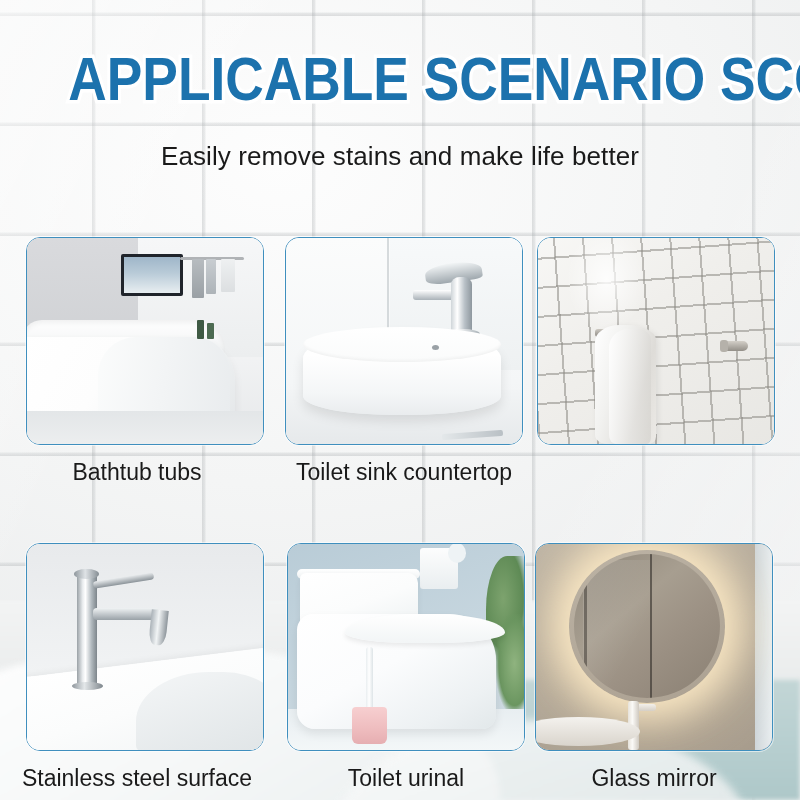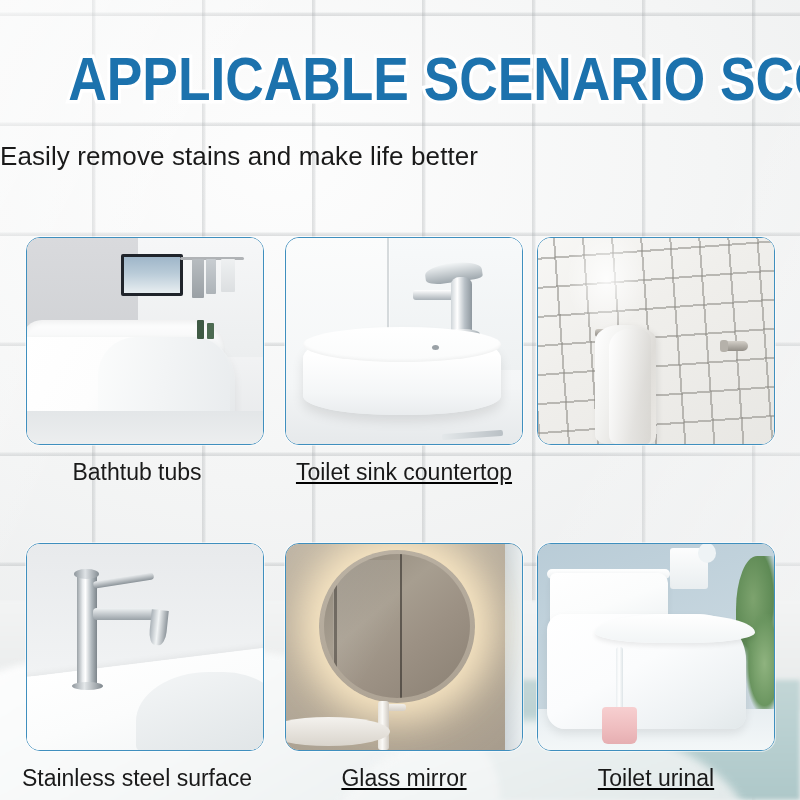--- a/index.html
+++ b/index.html
@@ -100,36 +100,37 @@
     -webkit-text-stroke:7px #ffffff;
     paint-order:stroke fill;
     text-shadow:
       0 0 2px #ffffff,
       0 0 4px #ffffff,
       0 0 6px rgba(255,255,255,0.9);
   }
 
   .subhead {
     position:absolute; top:141px; left:0; width:800px;
+    text-align:center;
     font-size:26px;
     color:#1a1a1a;
     letter-spacing:0.1px;
   }
 
   
   .grid {
     position:absolute;
     top:225px; left:26px;
     width:750px;
   }
   .row { display:flex; }
   .row + .row { margin-top:45px;align-items:flex-end; }
 
   .cell { width:250px;margin-top:12px; }
-  .cell + .cell { margin-left:0;text-decoration:underline; }
+  .cell + .cell { margin-left:0; }
 
   .frame {
     position:relative;
     width:238px; height:208px;
     border:1.6px solid #3f8fbe;
     border-radius:14px;
     overflow:hidden;
     background:#f0f0f0;
     box-shadow:0 0 0 1px rgba(255,255,255,0.55);
   }
@@ -459,54 +460,54 @@
             <div class="cap"></div>
             <div class="lever"></div>
             <div class="spout"></div>
             <div class="spout-tip"></div>
             <div class="ring"></div>
           </div>
         </div>
         <div class="caption">Stainless steel surface</div>
       </div>
 
-      <div class="cell c2">
-        <div class="frame">
-          <div class="ph-mirror">
-            <div class="wall-edge"></div>
-            <div class="glow"></div>
-            <div class="disc">
-              <div class="lite"></div>
-              <div class="door"></div>
-              <div class="seam"></div>
-            </div>
-            <div class="tap-arm"></div>
-            <div class="tap"></div>
-            <div class="basin"></div>
-          </div>
-        </div>
-        <div class="caption">Glass mirror</div>
-      </div>
-
       <div class="cell c3">
         <div class="frame">
           <div class="ph-toilet">
             <div class="wall"></div>
             <div class="plant1"></div>
             <div class="plant2"></div>
             <div class="floor"></div>
             <div class="paper"></div>
             <div class="lid"></div>
             <div class="tank"></div>
             <div class="body"></div>
             <div class="seat"></div>
             <div class="brush-stick"></div>
             <div class="brush-cup"></div>
           </div>
         </div>
         <div class="caption">Toilet urinal</div>
       </div>
 
+      <div class="cell c2">
+        <div class="frame">
+          <div class="ph-mirror">
+            <div class="wall-edge"></div>
+            <div class="glow"></div>
+            <div class="disc">
+              <div class="lite"></div>
+              <div class="door"></div>
+              <div class="seam"></div>
+            </div>
+            <div class="tap-arm"></div>
+            <div class="tap"></div>
+            <div class="basin"></div>
+          </div>
+        </div>
+        <div class="caption">Glass mirror</div>
+      </div>
+
     </div>
 
   </div>
 
 </div>
 
 </body></html>

